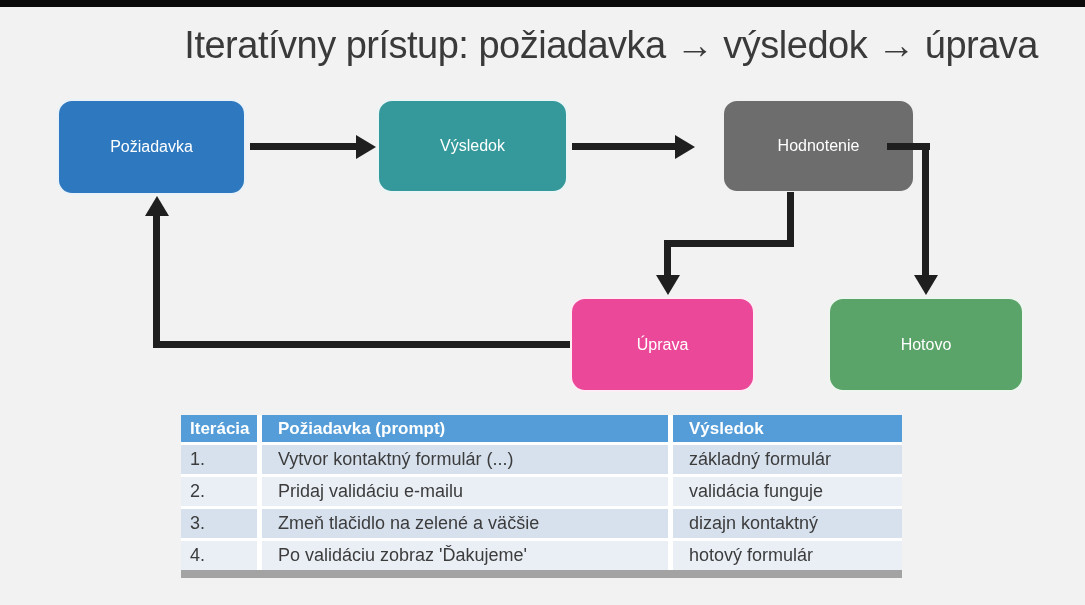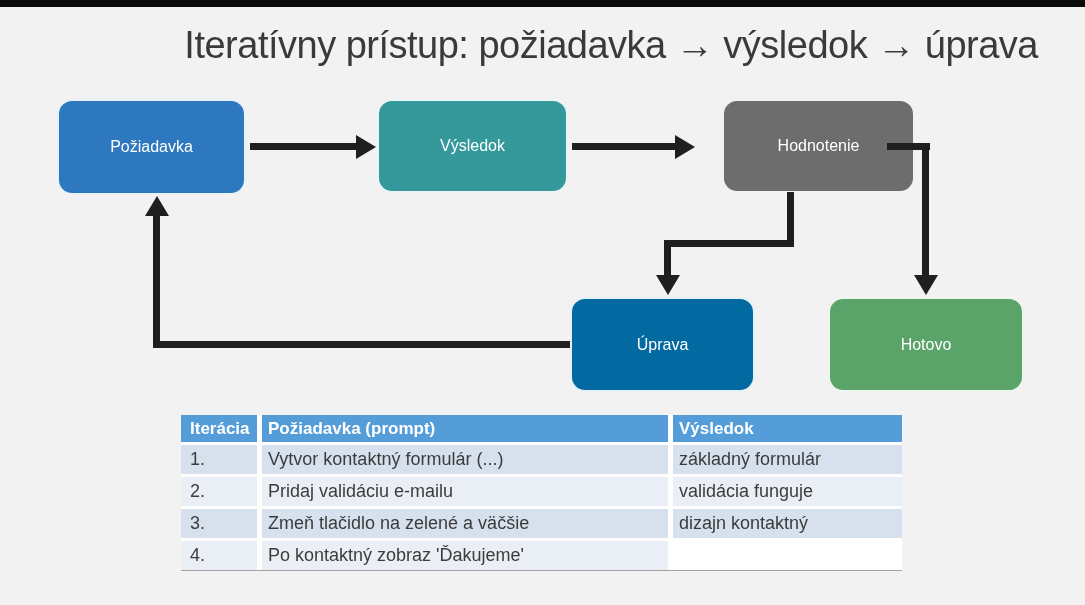--- a/index.html
+++ b/index.html
@@ -35,23 +35,23 @@
   .seg{position:absolute;background:var(--arrow);}
   .head{position:absolute;width:0;height:0;}
   .head-right{border-top:12px solid transparent;border-bottom:12px solid transparent;border-left:20px solid var(--arrow);}
   .head-down {border-left:12px solid transparent;border-right:12px solid transparent;border-top:20px solid var(--arrow);}
   .head-up   {border-left:12px solid transparent;border-right:12px solid transparent;border-bottom:20px solid var(--arrow);}
   
   .ittable{
     position:absolute;left:181px;top:415px;width:721px;
     display:grid;grid-template-columns:76px 406px 229px;
     grid-template-rows:27px 29px 29px 29px 29px;
-    column-gap:5px;row-gap:3px;background:#FFFFFF;border-bottom:1px solid #a3a3a3;
+    column-gap:5px;row-gap:3px;background:#FFFFFF;border-bottom:8px solid #a3a3a3;
   }
-  .cell{display:flex;align-items:center;font-size:18px;color:#3C3C3C;padding-left:6px;}
+  .cell{display:flex;align-items:center;font-size:18px;color:#3C3C3C;padding-left:16px;}
   .cell.c1{padding-left:9px;}
   .hcell{background:#549DD8;color:#FFFFFF;font-weight:bold;font-size:17px;}
   .band-a{background:#D7E1EE;}
   .band-b{background:#EAEFF6;}
   .squiggle{
     text-decoration-style:wavy;
     text-decoration-color:#D93025;text-decoration-thickness:1px;
     text-underline-offset:3px;
   }
 </style>
@@ -66,21 +66,21 @@
   <div>
     <div class="node n1" style="background: rgb(45, 120, 190);">
       <span>Požiadavka</span>
     </div>
     <div class="node n2" style="background: rgb(53, 153, 155);">
       <span>Výsledok</span>
     </div>
     <div class="node n3" style="background: rgb(109, 109, 109);">
       <span>Hodnotenie</span>
     </div>
-    <div class="node n4" style="background: #0369a1;">
+    <div class="node n4" style="background: #ec4899;">
       <span>Úprava</span>
     </div>
     <div class="node n5" style="background: rgb(90, 163, 105);">
       <span>Hotovo</span>
     </div>
 
     <div class="seg" style="left:250px;top:143px;width:106px;height:7px;"></div>
     <div class="head head-right" style="left:356px;top:135px;"></div>
 
     <div class="seg" style="left:572px;top:143px;width:103px;height:7px;"></div>
@@ -115,15 +115,16 @@
 
     <div class="cell c1 band-b">2.</div>
     <div class="cell band-b">Pridaj validáciu e-mailu</div>
     <div class="cell band-b">validácia funguje</div>
 
     <div class="cell c1 band-a">3.</div>
     <div class="cell band-a">Zmeň tlačidlo na zelené a väčšie</div>
     <div class="cell band-a">dizajn kontaktný</div>
 
     <div class="cell c1 band-b">4.</div>
-    <div class="cell band-b">Po kontaktný zobraz 'Ďakujeme'</div>
+    <div class="cell band-b">Po validáciu zobraz 'Ďakujeme'</div>
+    <div class="cell band-b">hotový formulár</div>
   </div>
 </div>
 
 </body></html>

